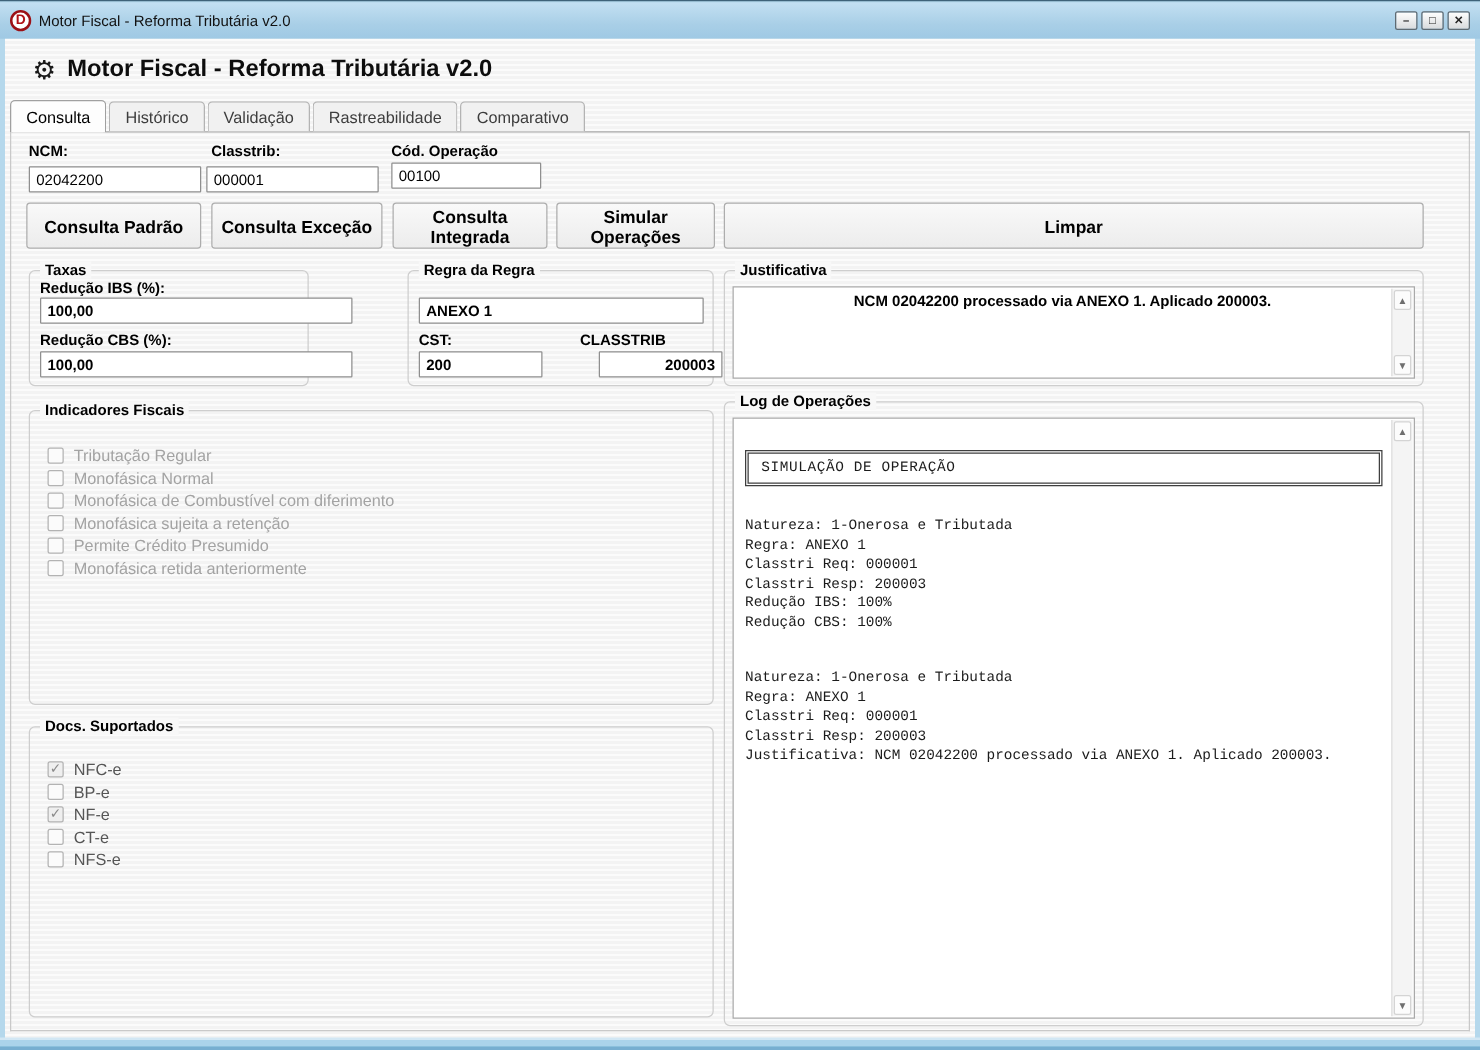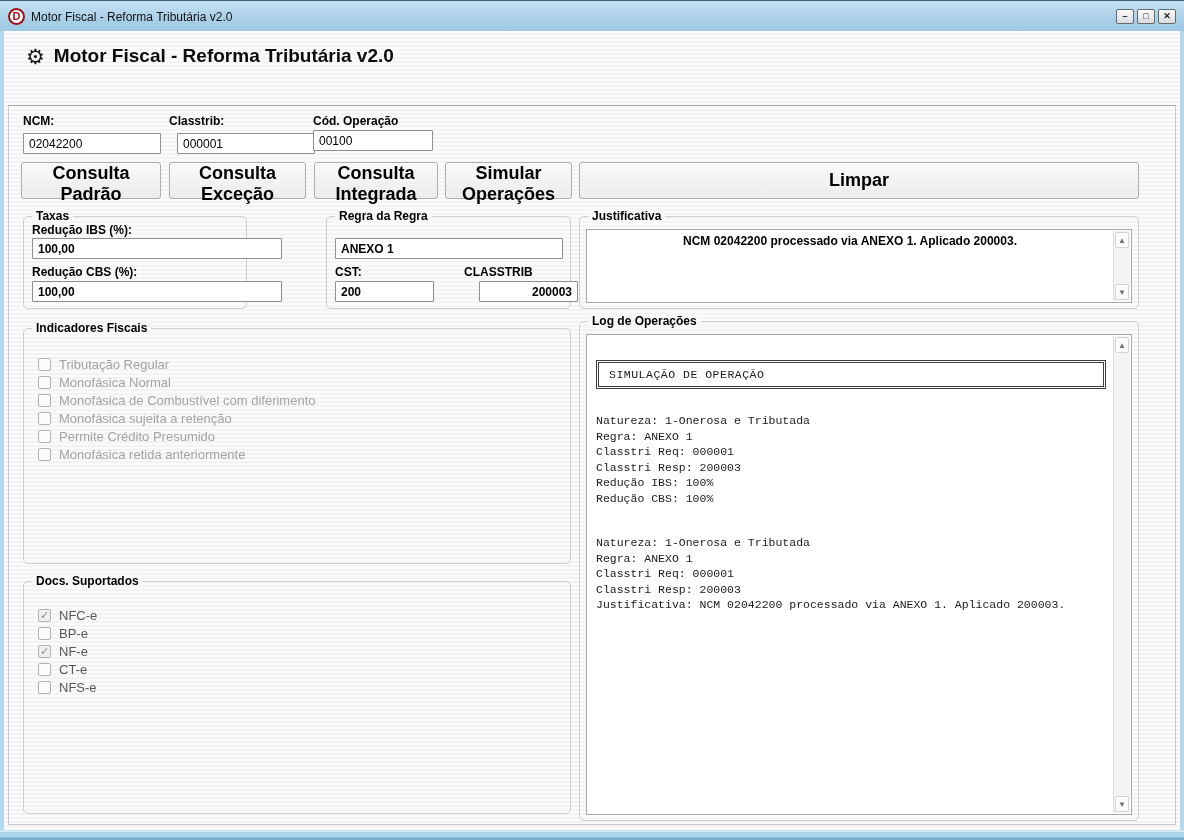--- a/index.html
+++ b/index.html
@@ -39,21 +39,21 @@
 
   
   .fld-label { position:absolute; font-size:12px; font-weight:bold; color:#000; }
   .edit { position:absolute; height:21px; border:1px solid #8f8f8f; background:#fff; font-family:"Liberation Sans",sans-serif;
     font-size:12px; color:#000; padding:0 5px; border-radius:1px; }
   .edit.bold { font-weight:bold; }
 
   
   .btn { position:absolute; top:56px; height:37px; border:1px solid #adadad; border-radius:3px;
     background:linear-gradient(180deg,#f9f9f9,#ececec); font-family:"Liberation Sans",sans-serif;
-    font-size:18px; font-weight:bold; color:#000; }
+    font-size:14px; font-weight:bold; color:#000; }
 
   
   .group { position:absolute; border:1px solid #cecece; border-radius:5px; }
   .group > .gtitle { position:absolute; top:-8px; left:8px; font-size:12px; font-weight:bold; color:#000;
     background:#f8f8f8; padding:0 4px; line-height:14px; }
 
   .glabel { position:absolute; font-size:12px; font-weight:bold; color:#000; }
 
   
   .whitebox { position:absolute; background:#fff; border:1px solid #a9a9a9; }
@@ -100,29 +100,36 @@
     </div>
   </div>
 
   <div class="client">
 
     <div class="app-header">
       <span class="gear">⚙</span>
       <span class="app-title">Motor Fiscal - Reforma Tributária v2.0</span>
     </div>
 
+    <div class="tabs" id="tabs">
+        <div class="tab active">Consulta</div>
+        <div class="tab">Histórico</div>
+        <div class="tab">Validação</div>
+        <div class="tab">Rastreabilidade</div>
+        <div class="tab">Comparativo</div>
+      </div>
 
     <div class="tabpanel" style="position:absolute;">
 
       <span class="fld-label" style="left:14px; top:8px;">NCM:</span>
       <span class="fld-label" style="left:160px; top:8px;">Classtrib:</span>
       <span class="fld-label" style="left:304px; top:8px;">Cód. Operação</span>
 
       <input class="edit" style="left: 14px; top: 27px; width: 138px;" value="02042200">
-      <input class="edit" style="left: 168px; top: 27px; width: 138px;" value="000001">
+      <input class="edit" style="left: 156px; top: 27px; width: 138px;" value="000001">
       <input class="edit" style="left: 304px; top: 24px; width: 120px;" value="00100">
 
       <button class="btn" style="left:12px;  width:140px;">Consulta Padrão</button>
       <button class="btn" style="left:160px; width:137px;">Consulta Exceção</button>
       <button class="btn" style="left:305px; width:124px;">Consulta Integrada</button>
       <button class="btn" style="left:436px; width:127px;">Simular Operações</button>
       <button class="btn" style="left:570px; width:560px;">Limpar</button>
 
       <div class="group" style="left:14px; top:110px; width:224px; height:93px;">
         <span class="gtitle">Taxas</span>

